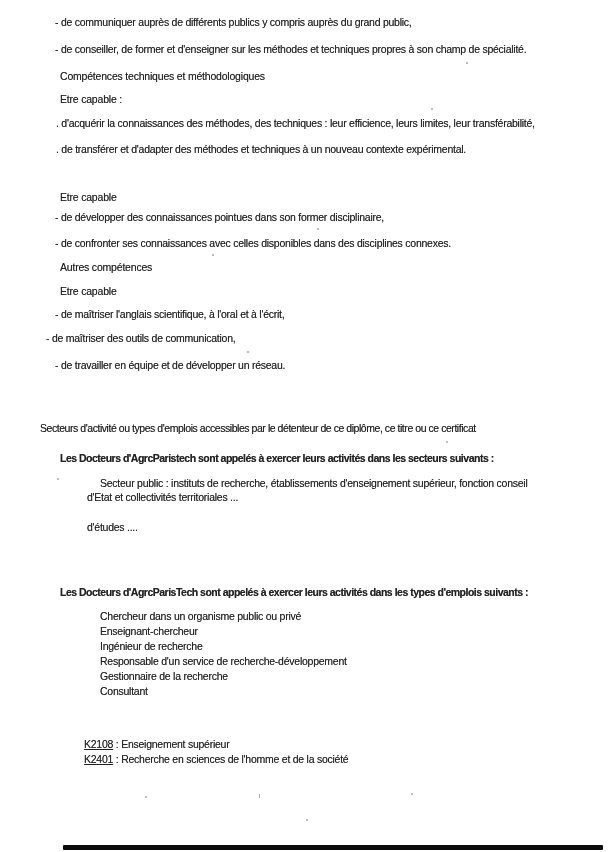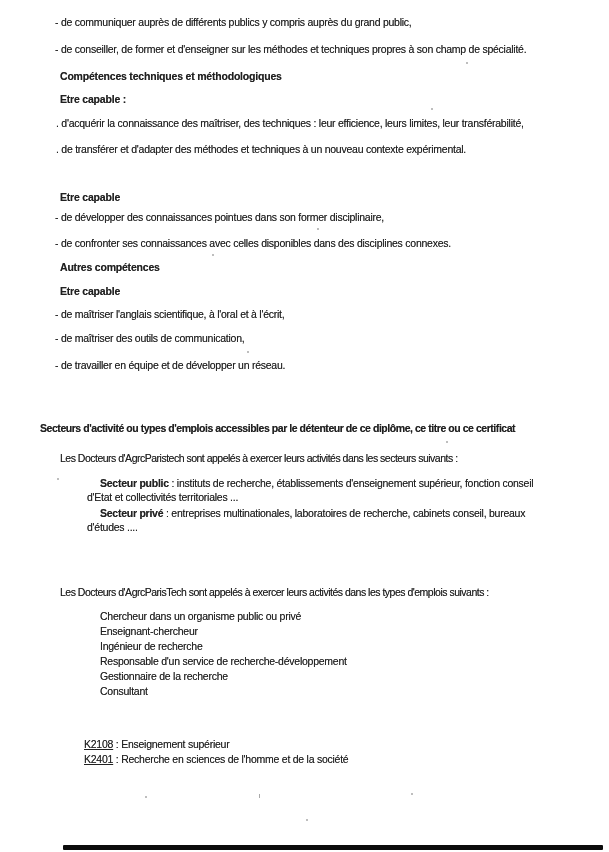--- a/index.html
+++ b/index.html
@@ -13,24 +13,24 @@
   }
   .page { position: absolute; inset: 0; border-radius: 21px; }
   .t {
     position: absolute;
     white-space: nowrap;
     font-size: 10.5px;
     line-height: 12px;
     letter-spacing: -0.25px;
     text-shadow: 0 0 0.4px rgba(30,30,30,0.55);
   }
-  .b, .hd { font-weight: bold; }
+  .b, .hd { font-weight: normal; }
   .hd { letter-spacing: -0.2px; }
-  .bigh { font-weight: bold; letter-spacing: -0.45px; }
-  .lead { font-weight: normal; letter-spacing: -0.5px; }
+  .bigh { font-weight: normal; letter-spacing: -0.45px; }
+  .lead { font-weight: bold; letter-spacing: -0.5px; }
   .u { text-decoration: underline; margin-top: 27px; }
   .speck {
     position: absolute; width: 2px; height: 2px;
     background: #a9a9a9; border-radius: 50%;
   }
   .bottom-bar {
     position: absolute;
     left: 63px; top: 845px;
     width: 540px; height: 5px;
     background: #0c0c0c;
@@ -40,45 +40,42 @@
 </head>
 <body>
 
 <div class="page">
 
   <div class="t" style="left:55px; top:16px">- de communiquer auprès de différents publics y compris auprès du grand public,</div>
   <div class="t" style="left:55px; top:43px">- de conseiller, de former et d'enseigner sur les méthodes et techniques propres à son champ de spécialité.</div>
 
   <div class="t hd" style="left:60px; top:70px">Compétences techniques et méthodologiques</div>
   <div class="t hd" style="left:60px; top:93px">Etre capable :</div>
-  <div class="t" style="left:56px; top:117px">. d'acquérir la connaissance des maîtriser, des techniques : leur efficience, leurs limites, leur transférabilité,</div>
+  <div class="t" style="left:56px; top:117px">. d'acquérir la connaissances des méthodes, des techniques : leur efficience, leurs limites, leur transférabilité,</div>
   <div class="t" style="left:56px; top:143px">. de transférer et d'adapter des méthodes et techniques à un nouveau contexte expérimental.</div>
 
   <div class="t hd" style="left:60px; top:191px">Etre capable</div>
   <div class="t" style="left:55px; top:211px">- de développer des connaissances pointues dans son former disciplinaire,</div>
   <div class="t" style="left:55px; top:237px">- de confronter ses connaissances avec celles disponibles dans des disciplines connexes.</div>
 
   <div class="t hd" style="left:60px; top:261px">Autres compétences</div>
   <div class="t hd" style="left:60px; top:285px">Etre capable</div>
   <div class="t" style="left:55px; top:308px">- de maîtriser l'anglais scientifique, à l'oral et à l'écrit,</div>
-  <div class="t" style="left:55px; top:332px">- de maîtriser des outils de communication,</div>
+  <div class="t" style="left:46px; top:332px">- de maîtriser des outils de communication,</div>
   <div class="t" style="left:55px; top:359px">- de travailler en équipe et de développer un réseau.</div>
 
   <div class="t bigh" style="left:40px; top:422px">Secteurs d'activité ou types d'emplois accessibles par le détenteur de ce diplôme, ce titre ou ce certificat</div>
 
   <div class="t lead" style="left:60px; top:452px">Les Docteurs d'AgrcParistech sont appelés à exercer leurs activités dans les secteurs suivants :</div>
 
   <div class="t" style="left:100px; top:477px">
     <span class="b">Secteur public</span><span> : instituts de recherche, établissements d'enseignement supérieur, fonction conseil</span>
   </div>
   <div class="t" style="left:87px; top:491px">d'Etat et collectivités territoriales ...</div>
 
-  <div class="t" style="left:100px; top:507px">
-    <span class="b">Secteur privé</span><span> : entreprises multinationales, laboratoires de recherche, cabinets conseil, bureaux</span>
-  </div>
   <div class="t" style="left:87px; top:521px">d'études ....</div>
 
   <div class="t lead" style="left:60px; top:586px">Les Docteurs d'AgrcParisTech sont appelés à exercer leurs activités dans les types d'emplois suivants :</div>
   <div class="t" style="left:100px; top:610px">Chercheur dans un organisme public ou privé</div>
   <div class="t" style="left:100px; top:625px">Enseignant-chercheur</div>
   <div class="t" style="left:100px; top:640px">Ingénieur de recherche</div>
   <div class="t" style="left:100px; top:655px">Responsable d'un service de recherche-développement</div>
   <div class="t" style="left:100px; top:670px">Gestionnaire de la recherche</div>
   <div class="t" style="left:100px; top:685px">Consultant</div>
 

